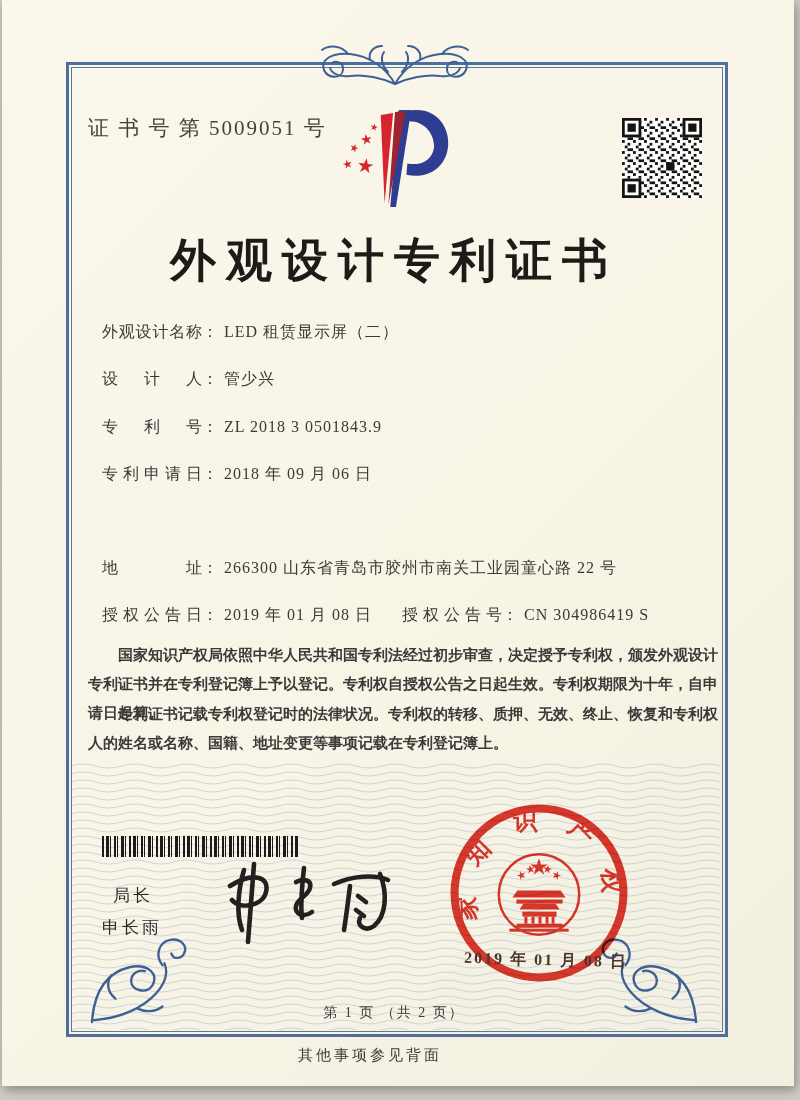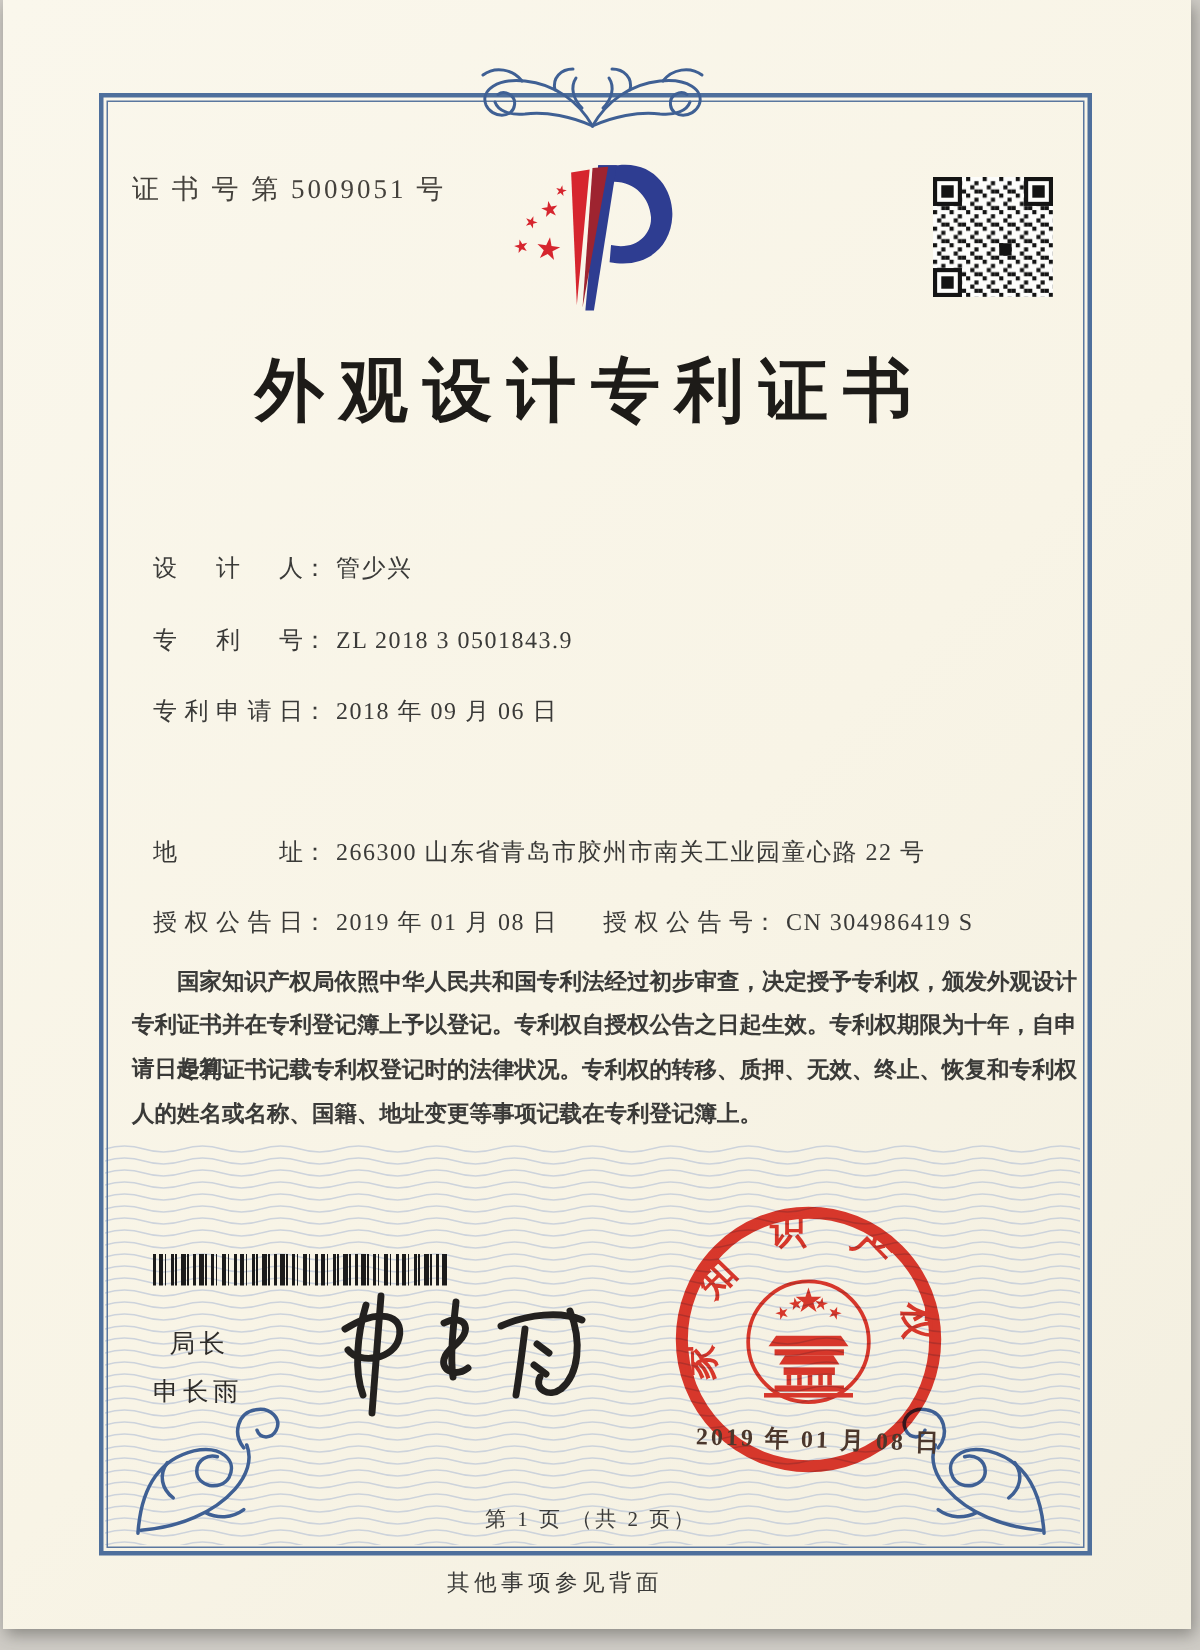--- a/index.html
+++ b/index.html
@@ -4,21 +4,21 @@
 <style>
   html,body{margin:0;padding:0;width:800px;height:1100px;overflow:hidden;
     background:#cfccc6;font-family:"Liberation Serif","DejaVu Serif",serif;}
   .paper{position:absolute;left:2px;top:0;width:792px;height:1086px;
     background:linear-gradient(135deg,#faf7ec 0%,#f8f4e6 55%,#f3efe0 100%);
     box-shadow:2px 4px 10px rgba(60,60,55,.45);}
   .frame{position:absolute;left:64px;top:62px;width:656px;height:969px;
     border:3px solid #4e6f9c;}
   .frame::after{content:"";position:absolute;inset:2px;border:1px solid #5a779f;}
   .abs{position:absolute;}
-  .cert-no{left:86px;top:114px;font-size:18px;color:#44413c;letter-spacing:2px;}
+  .cert-no{left:86px;top:114px;font-size:21px;color:#44413c;letter-spacing:2px;}
   .title{left:64px;top:230px;width:656px;text-align:center;font-size:46px;
     font-weight:700;color:#1d1b18;letter-spacing:10px;}
   .frow{left:100px;font-size:16px;color:#3a3a38;white-space:nowrap;}
   .flabel{display:inline-block;width:100px;text-align:justify;text-align-last:justify;}
   .fvalue{margin-left:6px;letter-spacing:1px;}
   .para{left:86px;width:630px;font-size:15px;line-height:1.92;color:#3a3a38;
     text-align:justify;text-indent:2em;font-weight:bold;}
   .barcode{left:100px;top:836px;width:196px;height:21px;
     background:repeating-linear-gradient(90deg,
       #1b1b1b 0 2px,transparent 2px 4px,
@@ -137,20 +137,23 @@
     <g fill="#141414">
       <rect x="2" y="2" width="3" height="3"></rect>
         <rect x="24" y="2" width="3" height="3"></rect>
         <rect x="2" y="24" width="3" height="3"></rect>
       <rect x="16" y="16" width="3" height="3"></rect>
     </g>
   </svg>
 
   <div class="abs title">外观设计专利证书</div>
 
+  <div class="abs frow" style="top:322px">
+    <span class="flabel">外观设计名称</span><span>：</span><span class="fvalue">LED 租赁显示屏（二）</span>
+  </div>
   <div class="abs frow" style="top:369px">
     <span class="flabel">设计人</span><span>：</span><span class="fvalue">管少兴</span>
   </div>
   <div class="abs frow" style="top:417px">
     <span class="flabel">专利号</span><span>：</span><span class="fvalue">ZL 2018 3 0501843.9</span>
   </div>
   <div class="abs frow" style="top:464px">
     <span class="flabel">专利申请日</span><span>：</span><span class="fvalue">2018 年 09 月 06 日</span>
   </div>
   <div class="abs frow" style="top:558px">

